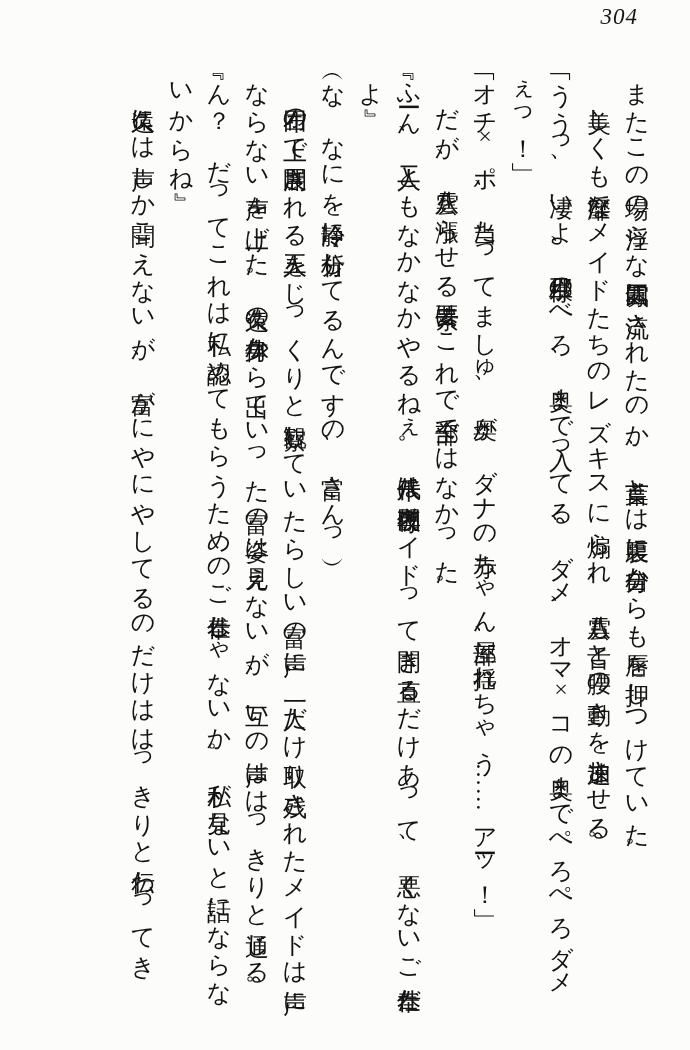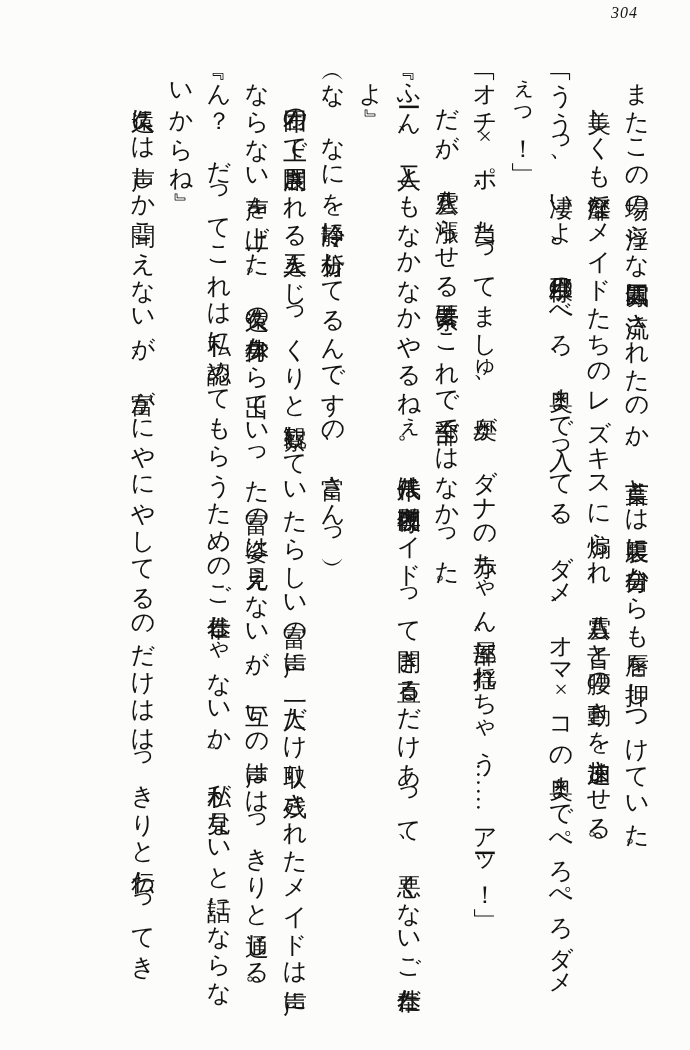--- a/index.html
+++ b/index.html
@@ -12,21 +12,21 @@
     width: 690px;
     height: 1050px;
     background: #fcfcfa;
     overflow: hidden;
     font-family: "Liberation Serif", serif;
   }
   .page-number {
     position: absolute;
     top: 4px;
     right: 52px;
-    font-size: 16px;
+    font-size: 23px;
     font-style: italic;
     color: #161616;
     letter-spacing: 1px;
   }
   .text-block {
     position: absolute;
     top: 66px;
     right: 34px;
     height: 946px;
     width: 620px;

